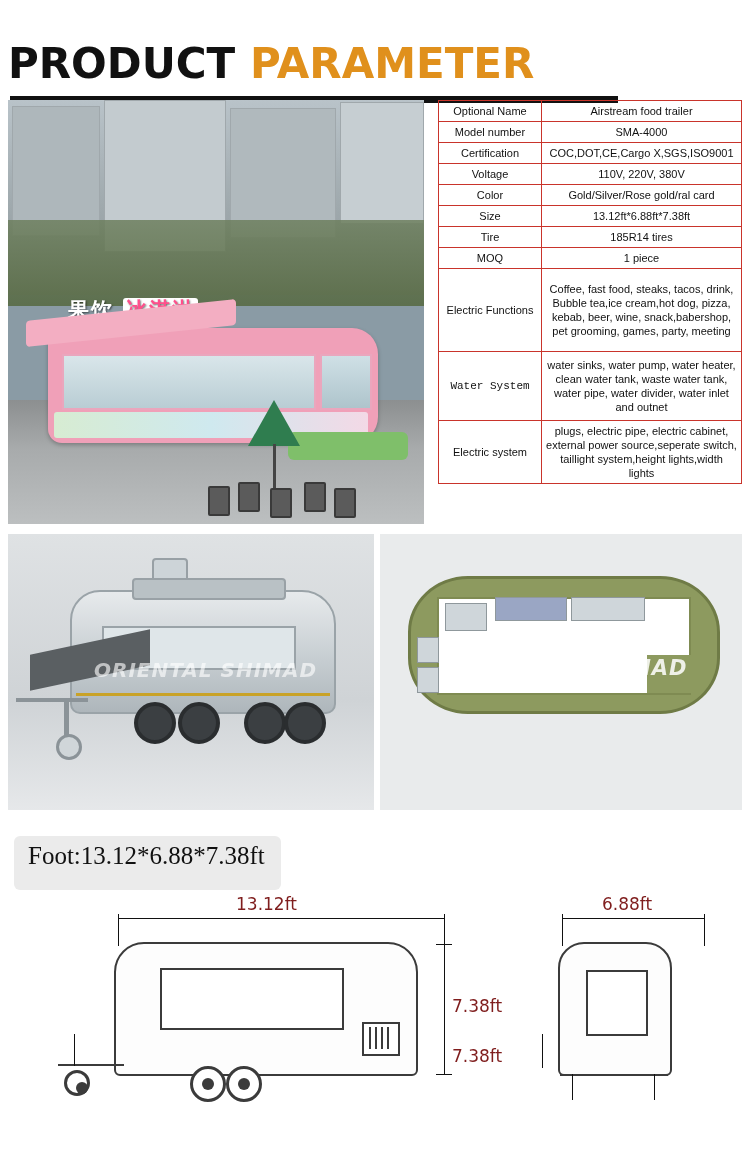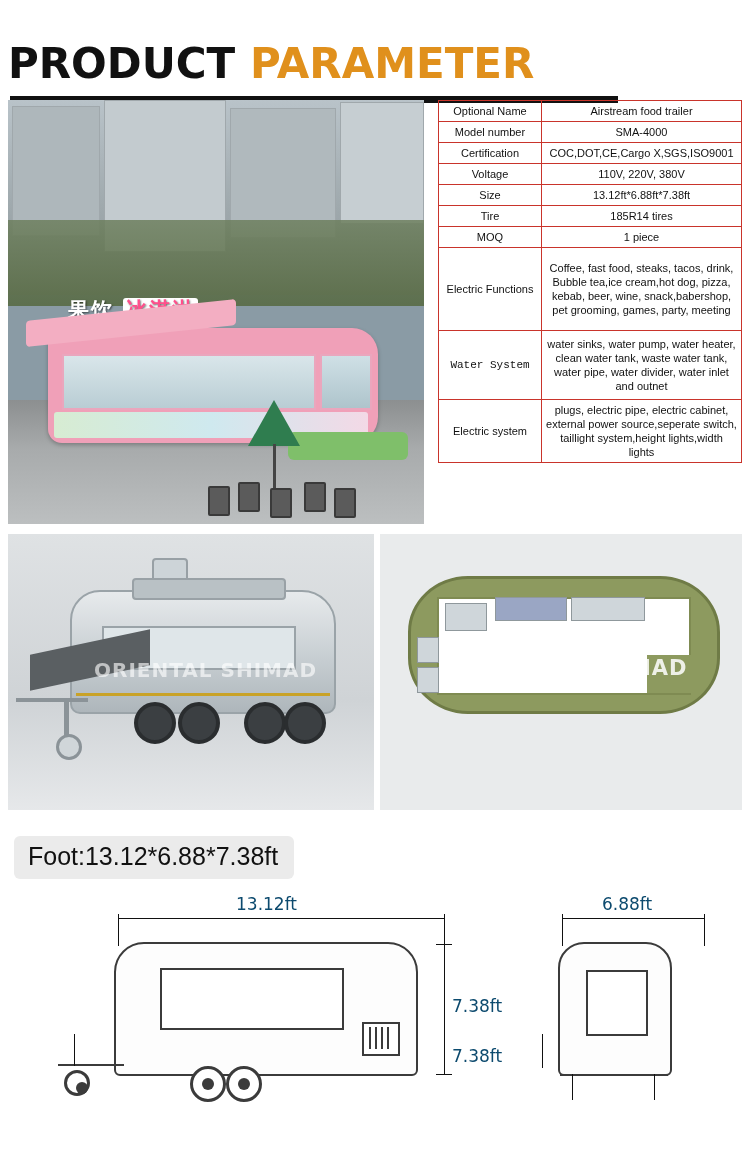--- a/index.html
+++ b/index.html
@@ -93,21 +93,21 @@
     position:absolute;left:430px;top:0;width:304px;
     border-collapse:collapse;font-size:11px;color:#111;
   }
   .spec td{
     border:1px solid #c9342b;padding:3px 4px;vertical-align:middle;
   }
   .spec td.k{width:94px;text-align:center;}
   .spec td.v{text-align:center;line-height:14px;}
 
   
-  .sec2{position:absolute;left:8px;top:534px;width:734px;height:276px;}
+  .sec2{position:absolute;left:8px;top:534px;width:734px;height:276px;font-style:italic;}
   .render{
     position:absolute;top:0;height:276px;overflow:hidden;
     background:linear-gradient(180deg,#dfe2e4 0%,#cfd3d6 60%,#e6e8ea 100%);
   }
   .renderA{left:0;width:366px;}
   .renderB{left:372px;width:362px;background:#e9ebec;}
   .wm{
     position:absolute;font-family:"DejaVu Sans", sans-serif;font-weight:bold;
     color:rgba(255,255,255,.62);letter-spacing:1px;white-space:nowrap;
   }
@@ -138,32 +138,32 @@
   .planview .inner{
     position:absolute;left:26px;top:18px;width:250px;height:94px;
     background:#ffffff;border:2px solid #7f8b52;
   }
   .plan-box{position:absolute;background:#cfd6da;border:1px solid #8f989c;}
 
   
   .sec3{position:absolute;left:0;top:826px;width:750px;height:332px;}
   .footlabel{
     position:absolute;left:14px;top:10px;
-    background:#ebebeb;border-radius:6px;padding:6px 16px 8px 14px;
-    font-size:25px;color:#111;font-family:Liberation Sans, sans-serif;
+    background:#ebebeb;border-radius:6px;padding:6px 16px 20px 14px;
+    font-size:25px;color:#111;font-family:Liberation Serif, serif;
     white-space:nowrap;
   }
   .dimarea{position:absolute;left:0;top:58px;width:750px;height:274px;}
   .dwg{position:absolute;top:0;height:274px;}
   .dwgL{left:8px;width:468px;}
   .dwgR{left:486px;width:258px;text-align:center;}
   .dimline{position:absolute;background:#111;height:1px;}
   .dimvert{position:absolute;background:#111;width:1px;}
   .tick{position:absolute;background:#111;width:1px;height:9px;}
-  .dimtext{position:absolute;font-size:17px;color:#0c4a6e;font-family:"DejaVu Sans", sans-serif;white-space:nowrap;}
+  .dimtext{position:absolute;font-size:17px;color:#7f1d1d;font-family:"DejaVu Sans", sans-serif;white-space:nowrap;}
   .side{
     position:absolute;left:106px;top:58px;width:300px;height:130px;
     background:#fdfdfd;border:2px solid #3b3b3b;border-radius:30px 30px 6px 6px;
   }
   .side .swin{position:absolute;left:44px;top:24px;width:180px;height:58px;border:2px solid #3b3b3b;background:#fff;}
   .side .grill{position:absolute;left:246px;top:78px;width:34px;height:30px;border:2px solid #3b3b3b;background:#fff;}
   .side .grill i{position:absolute;top:3px;width:2px;height:22px;background:#3b3b3b;}
   .sw{position:absolute;width:30px;height:30px;border-radius:50%;border:3px solid #3b3b3b;background:#fff;}
   .sw::after{content:"";position:absolute;left:9px;top:9px;width:12px;height:12px;border-radius:50%;background:#3b3b3b;}
   .front{
@@ -229,20 +229,24 @@
           <td class="k">Model number</td>
           <td class="v">SMA-4000</td>
         </tr>
         <tr>
           <td class="k">Certification</td>
           <td class="v">COC,DOT,CE,Cargo X,SGS,ISO9001</td>
         </tr>
         <tr>
           <td class="k">Voltage</td>
           <td class="v">110V, 220V, 380V</td>
+        </tr>
+        <tr>
+          <td class="k">Color</td>
+          <td class="v">Gold/Silver/Rose gold/ral card</td>
         </tr>
         <tr>
           <td class="k">Size</td>
           <td class="v">13.12ft*6.88ft*7.38ft</td>
         </tr>
         <tr>
           <td class="k">Tire</td>
           <td class="v">185R14 tires</td>
         </tr>
         <tr>

